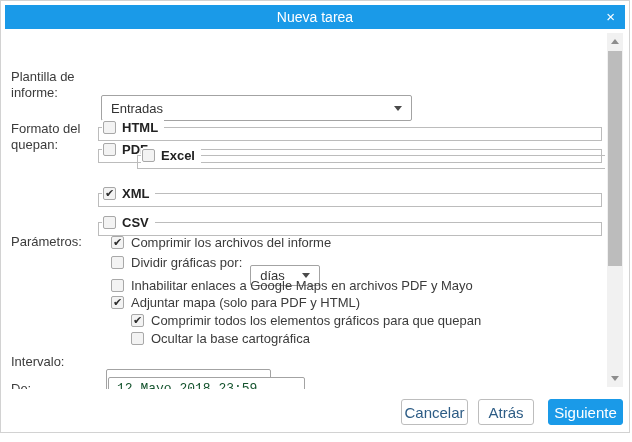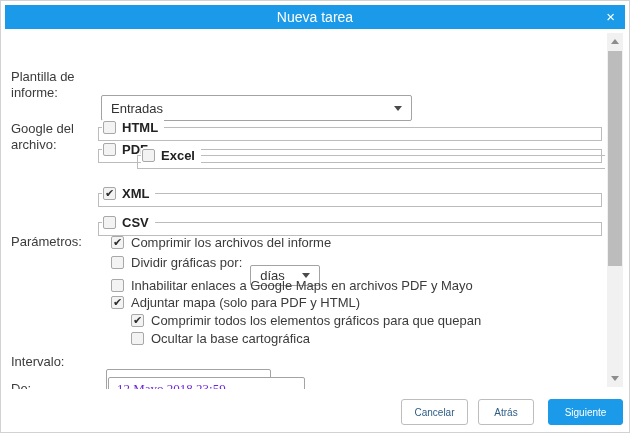--- a/index.html
+++ b/index.html
@@ -36,21 +36,21 @@
     padding:0 9px; color:#333; cursor:pointer;margin-top:26px;
   }
   .arrow-down {
     width:0; height:0; border-left:4px solid transparent;
     border-right:4px solid transparent; border-top:5px solid #4a4a4a;
   }
   
   .txt {
     position:absolute; box-sizing:border-box; background:#fff;
     border:1px solid #a3a3a3; border-radius:2px; padding:0 8px;
-    font-family:Liberation Serif, serif; font-size:13px; color:#6d28d9;
+    font-family:Liberation Mono, monospace; font-size:13px; color:#14532d;
     height:23px;
   }
   .txt:disabled { background:#e9e9e2; color:#9a9a9a; }
 
   
   .cb {
     width:13px; height:13px; box-sizing:border-box; flex:0 0 13px;
     border:1px solid #a8a8a8; border-radius:2px; background:#f3f3f3;
     font-size:11px; line-height:11px; text-align:center; color:#2e2e2e;
     cursor:pointer; overflow:hidden;
@@ -85,21 +85,21 @@
           display:flex; align-items:center; justify-content:center; cursor:pointer; }
   .sbtn.up { top:2px; } .sbtn.down { bottom:2px; }
   .tri-up { width:0;height:0;border-left:4px solid transparent;border-right:4px solid transparent;border-bottom:5px solid #8d8d8d; }
   .tri-dn { width:0;height:0;border-left:4px solid transparent;border-right:4px solid transparent;border-top:5px solid #8d8d8d; }
   .thumb { position:absolute; left:1px; width:14px; top:18px; height:215px; background:#bcbcbc; cursor:pointer; }
 
   
   .btn {
     position:absolute; top:398px; height:26px; box-sizing:border-box;
     border:1px solid #bdbdbd; border-radius:3px; background:#fff;
-    color:#2d5c85; font-size:10px; font-family:"Liberation Sans", sans-serif;
+    color:#2d5c85; font-size:15px; font-family:"Liberation Sans", sans-serif;
     display:flex; align-items:center; justify-content:center; cursor:pointer;
   }
   .btn.primary { background:var(--accent,#1a9ae8); border-color:var(--accent,#1a9ae8); color:#fff; }
 </style>
 </head>
 <body>
 
 <div class="stage">
   <div class="dialog">
 
@@ -109,21 +109,21 @@
     </div>
 
     <div class="scrollview">
 
       <div class="lbl" style="top:37px;">Plantilla de informe:</div>
       <div class="combo" style="left:100px; top:37px; width:311px; height:26px;">
         <span>Entradas</span>
         <span class="arrow-down"></span>
       </div>
 
-      <div class="lbl" style="top:89px;">Google del archivo:</div>
+      <div class="lbl" style="top:89px;">Formato del quepan:</div>
 
       <div class="fmt" style="top:117px;">
         <div class="legend">
           <span class="cb"></span>
           <b>PDF</b>
         </div>
       </div>
       <div class="fmt" style="top:95px;">
         <div class="legend">
           <span class="cb"></span>

